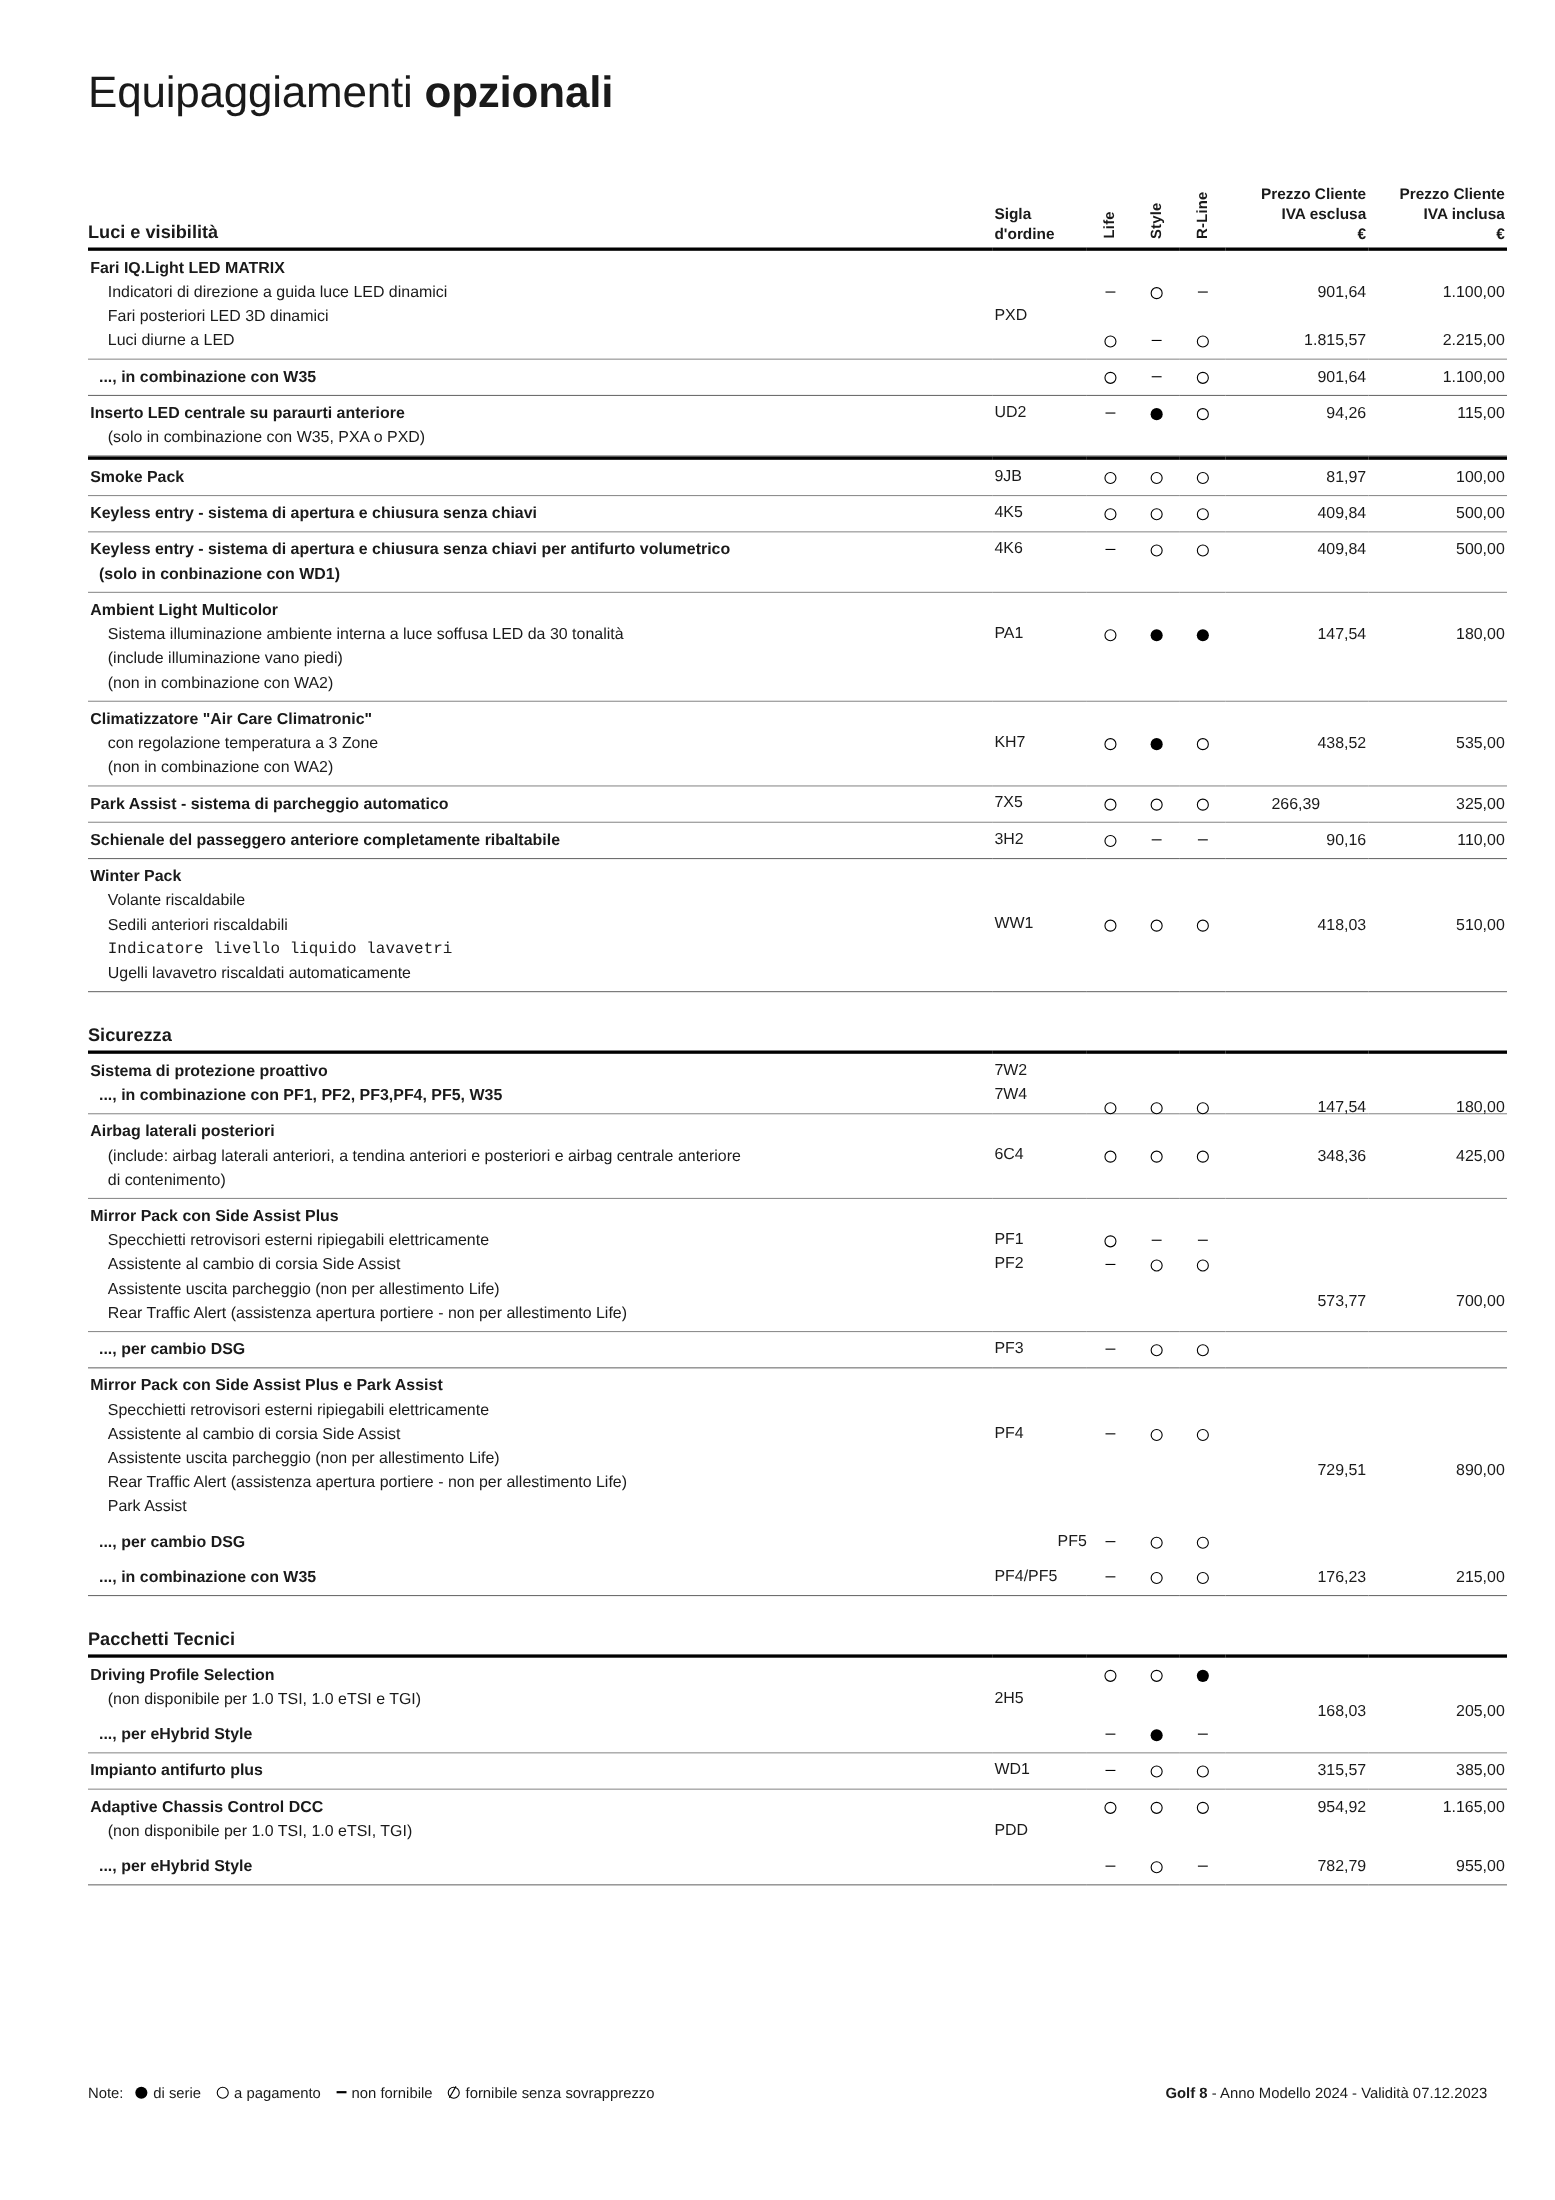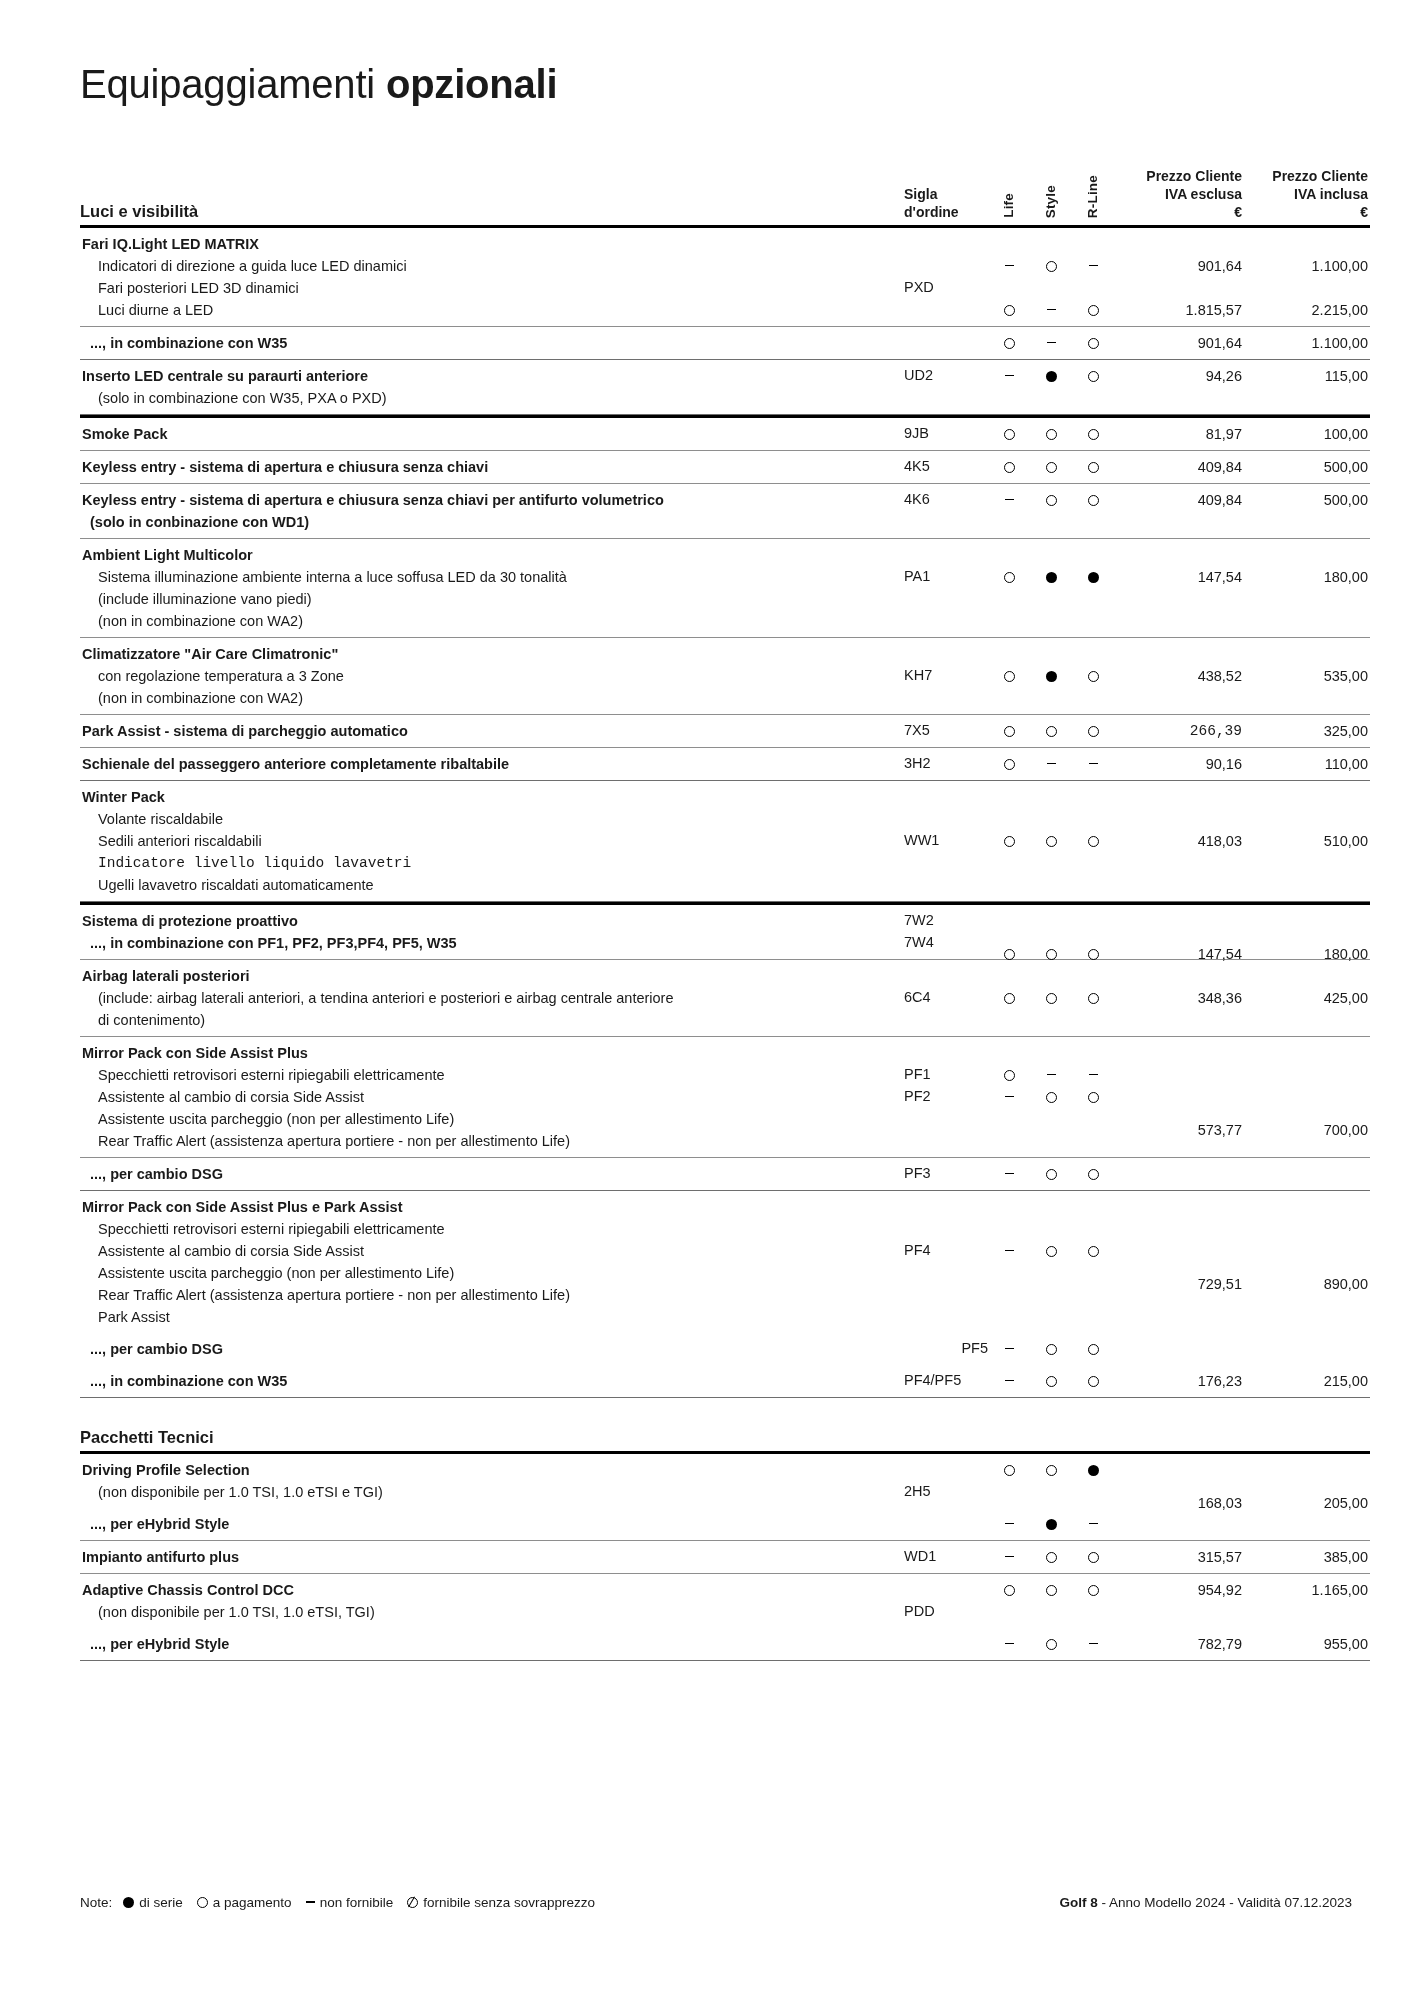--- a/index.html
+++ b/index.html
@@ -326,21 +326,21 @@
           <td colspan="7" style="height: 0px;"></td>
         </tr>
         <tr>
           <td class="desc">
             <span class="b" style="height: 22px; line-height: 22px;">Park Assist - sistema di parcheggio automatico</span>
           </td>
           <td class="code"><div class="mk-stack" style="height: 22px;"><div class="mk-line" style="height: 22px; justify-content: flex-start;"><span>7X5</span></div></div></td>
           <td class="mk"><div class="mk-stack" style="height: 22px;"><div class="mk-line" style="height: 22px;"><span class="g"><span class="o-open"></span></span></div></div></td>
           <td class="mk"><div class="mk-stack" style="height: 22px;"><div class="mk-line" style="height: 22px;"><span class="g"><span class="o-open"></span></span></div></div></td>
           <td class="mk"><div class="mk-stack" style="height: 22px;"><div class="mk-line" style="height: 22px;"><span class="g"><span class="o-open"></span></span></div></div></td>
-          <td class="price"><div class="mk-stack" style="height: 22px;"><div class="mk-line" style="height: 22px; justify-content: flex-end; font-family: Liberation Mono, monospace;"><span>266,39</span></div></div></td>
+          <td class="price"><div class="mk-stack" style="height: 22px;"><div class="mk-line" style="height: 22px; "><span>266,39</span></div></div></td>
           <td class="price"><div class="mk-stack" style="height: 22px;"><div class="mk-line" style="height: 22px; justify-content: flex-end;"><span>325,00</span></div></div></td>
         </tr>
         <tr class="rule-thin">
           <td colspan="7" style="height: 0px;"></td>
         </tr>
         <tr>
           <td class="desc">
             <span class="b" style="height: 22px; line-height: 22px;">Schienale del passeggero anteriore completamente ribaltabile</span>
           </td>
           <td class="code"><div class="mk-stack" style="height: 22px;"><div class="mk-line" style="height: 22px; justify-content: flex-start;"><span>3H2</span></div></div></td>
@@ -363,20 +363,29 @@
           </td>
           <td class="code"><div class="mk-stack" style="height: 110px;"><div class="mk-line" style="height: 22px; justify-content: flex-start;"></div><div class="mk-line" style="height: 22px; justify-content: flex-start;"></div><div class="mk-line" style="height: 22px; justify-content: flex-start;"><span>WW1</span></div><div class="mk-line" style="height: 22px; justify-content: flex-start;"></div><div class="mk-line" style="height: 22px; justify-content: flex-start;"></div></div></td>
           <td class="mk"><div class="mk-stack" style="height: 110px;"><div class="mk-line" style="height: 22px;"></div><div class="mk-line" style="height: 22px;"></div><div class="mk-line" style="height: 22px;"><span class="g"><span class="o-open"></span></span></div><div class="mk-line" style="height: 22px;"></div><div class="mk-line" style="height: 22px;"></div></div></td>
           <td class="mk"><div class="mk-stack" style="height: 110px;"><div class="mk-line" style="height: 22px;"></div><div class="mk-line" style="height: 22px;"></div><div class="mk-line" style="height: 22px;"><span class="g"><span class="o-open"></span></span></div><div class="mk-line" style="height: 22px;"></div><div class="mk-line" style="height: 22px;"></div></div></td>
           <td class="mk"><div class="mk-stack" style="height: 110px;"><div class="mk-line" style="height: 22px;"></div><div class="mk-line" style="height: 22px;"></div><div class="mk-line" style="height: 22px;"><span class="g"><span class="o-open"></span></span></div><div class="mk-line" style="height: 22px;"></div><div class="mk-line" style="height: 22px;"></div></div></td>
           <td class="price"><div class="mk-stack" style="height: 110px;"><div class="mk-line" style="height: 22px;"></div><div class="mk-line" style="height: 22px;"></div><div class="mk-line" style="height: 22px; justify-content: flex-end;"><span>418,03</span></div><div class="mk-line" style="height: 22px;"></div><div class="mk-line" style="height: 22px;"></div></div></td>
           <td class="price"><div class="mk-stack" style="height: 110px;"><div class="mk-line" style="height: 22px;"></div><div class="mk-line" style="height: 22px;"></div><div class="mk-line" style="height: 22px; justify-content: flex-end;"><span>510,00</span></div><div class="mk-line" style="height: 22px;"></div><div class="mk-line" style="height: 22px;"></div></div></td>
         </tr>
         <tr class="rule-med">
           <td colspan="7" style="height: 0px;"></td>
+        </tr>
+        <tr class="hdr sec-head">
+          <td class="sec-title">Sicurezza</td>
+          <td></td>
+          <td></td>
+          <td></td>
+          <td></td>
+          <td></td>
+          <td></td>
         </tr>
         <tr class="rule-thick">
           <td colspan="7" style="height: 0px;"></td>
         </tr>
         <tr>
           <td class="desc">
             <span class="b" style="height: 22px; line-height: 22px;">Sistema di protezione proattivo</span>
             <span class="bsub" style="height: 22px; line-height: 22px;">..., in combinazione con PF1, PF2, PF3,PF4, PF5, W35</span>
           </td>
           <td class="code"><div class="mk-stack" style="height: 44px;"><div class="mk-line" style="height: 22px; justify-content: flex-start;"><span>7W2</span></div><div class="mk-line" style="height: 22px; justify-content: flex-start;"><span>7W4</span></div></div></td>

